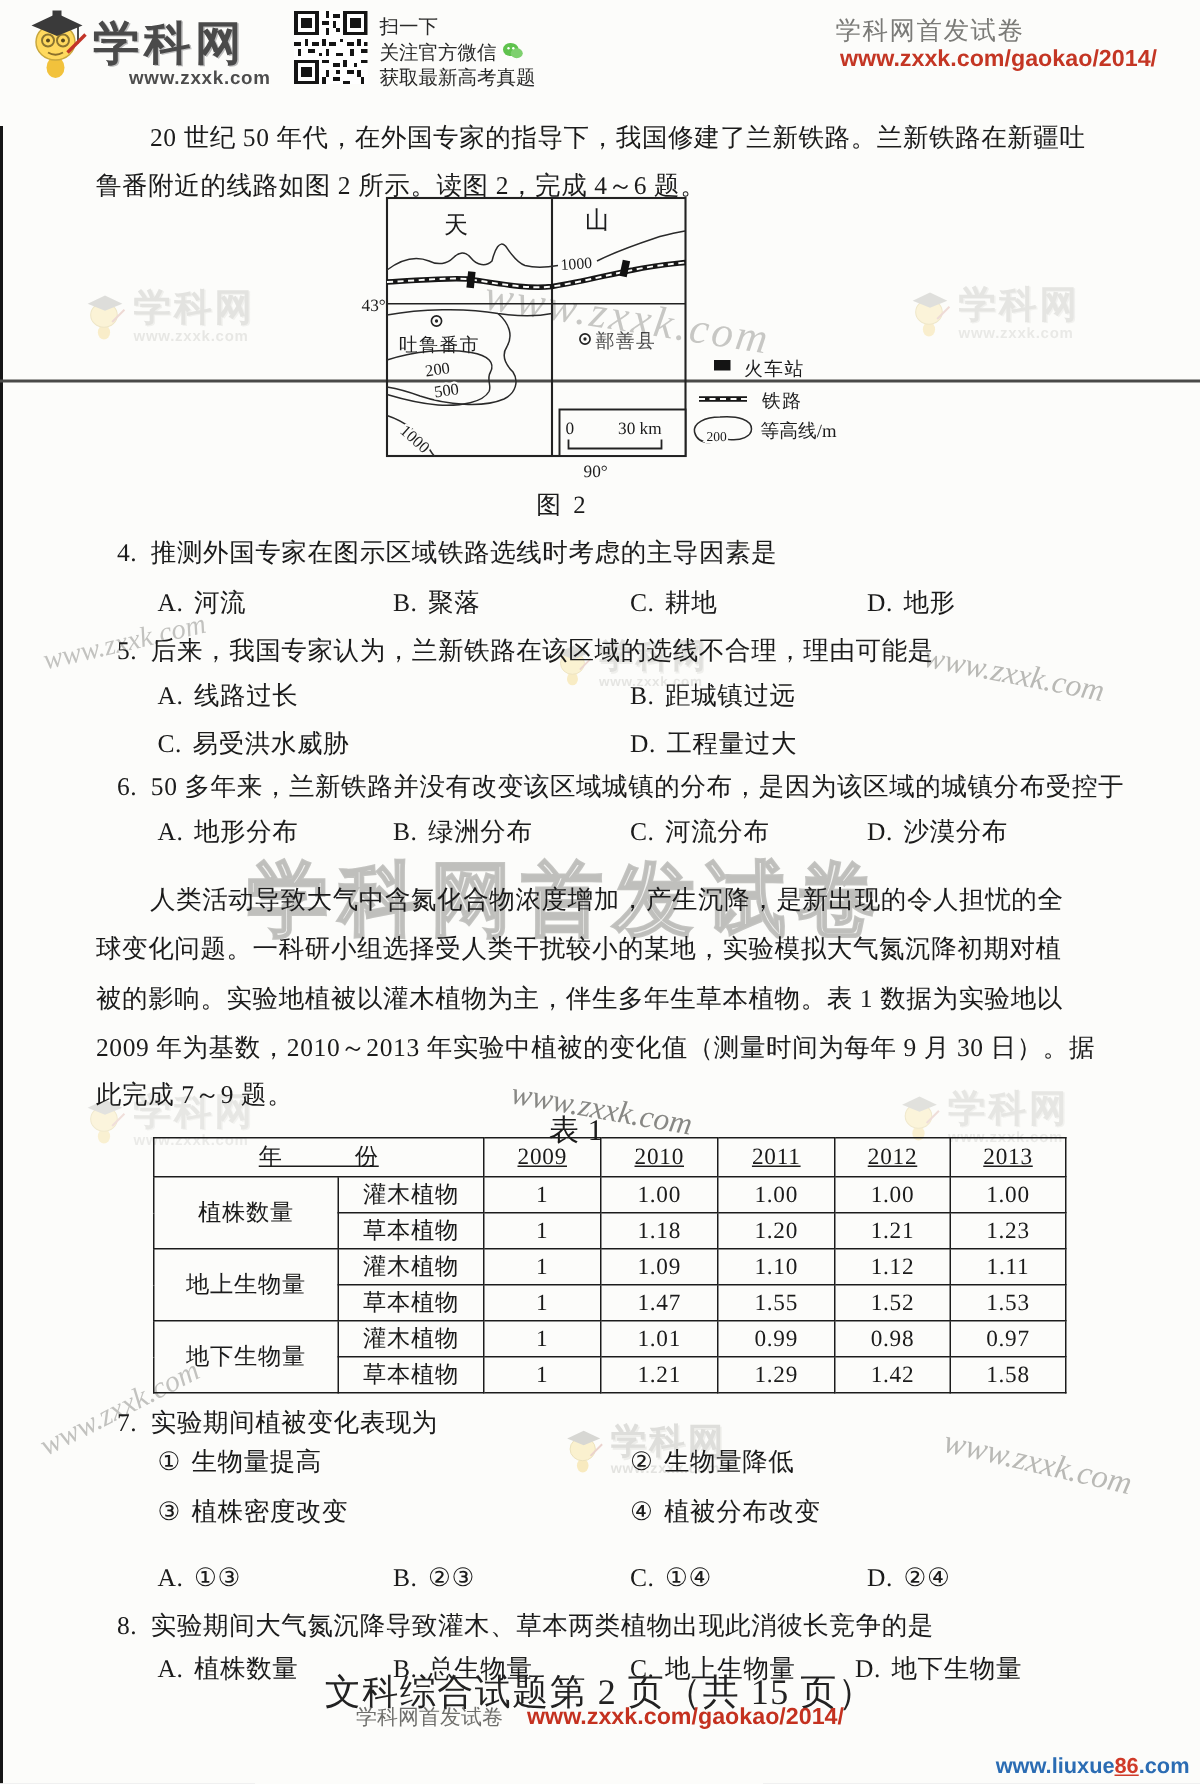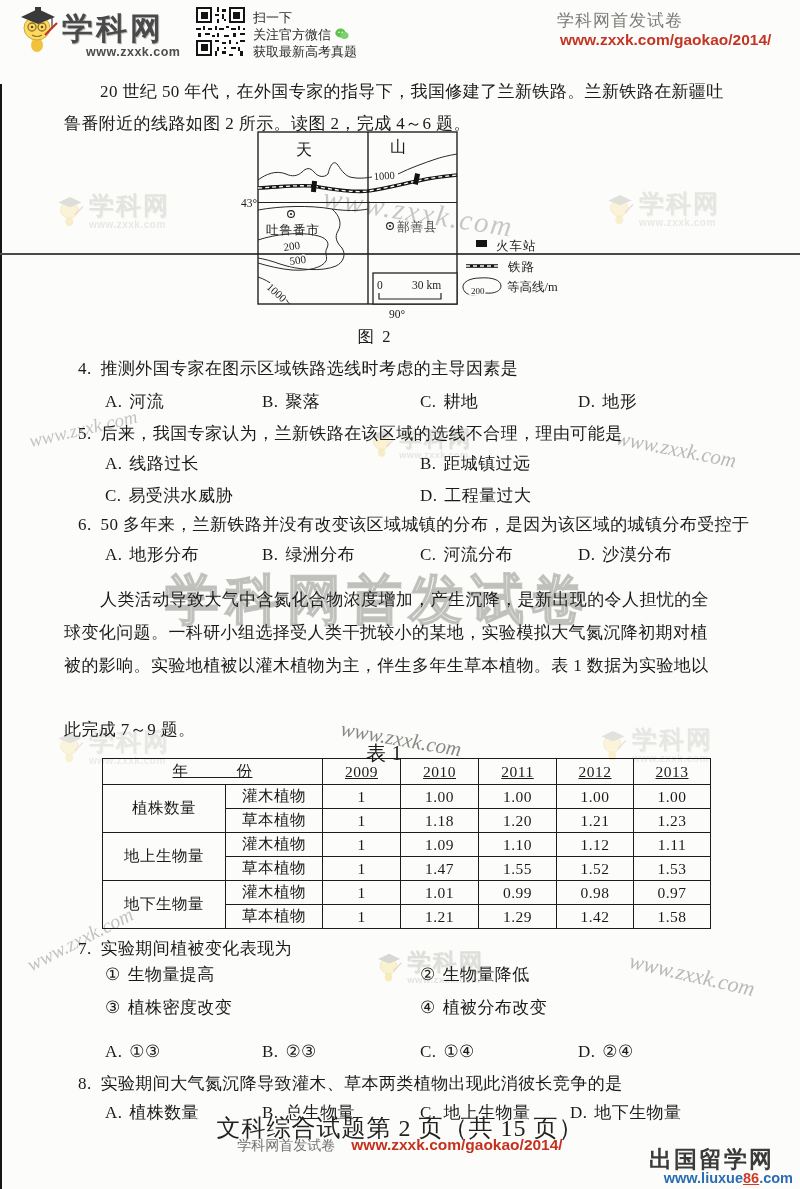--- a/index.html
+++ b/index.html
@@ -286,20 +286,21 @@
     <span>6.</span><span class="stem-text">50 多年来，兰新铁路并没有改变该区域城镇的分布，是因为该区域的城镇分布受控于</span>
   </div>
   <div class="opt" style="left:105px;top:543px"><span class="k">A.</span><span>地形分布</span></div>
   <div class="opt" style="left:262px;top:543px"><span class="k">B.</span><span>绿洲分布</span></div>
   <div class="opt" style="left:420px;top:543px"><span class="k">C.</span><span>河流分布</span></div>
   <div class="opt" style="left:578px;top:543px"><span class="k">D.</span><span>沙漠分布</span></div>
 
   <div class="line" style="left:100px;top:588px">人类活动导致大气中含氮化合物浓度增加，产生沉降，是新出现的令人担忧的全</div>
   <div class="line" style="left:64px;top:621px">球变化问题。一科研小组选择受人类干扰较小的某地，实验模拟大气氮沉降初期对植</div>
   <div class="line" style="left:64px;top:654px">被的影响。实验地植被以灌木植物为主，伴生多年生草本植物。表 1 数据为实验地以</div>
+  <div class="line" style="left:64px;top:687px">2009 年为基数，2010～2013 年实验中植被的变化值（测量时间为每年 9 月 30 日）。据</div>
   <div class="line" style="left:64px;top:718px">此完成 7～9 题。</div>
 
   <div class="line" style="left:366px;top:740px;font-size:20px">表 1</div>
   <table class="veg-table">
     <colgroup>
         <col style="width:123px">
         <col style="width:97px">
         <col style="width:78px">
         <col style="width:78px">
         <col style="width:78px">
@@ -386,18 +387,17 @@
   </div>
   <div class="opt" style="left:105px;top:1101px"><span class="k">A.</span><span>植株数量</span></div>
   <div class="opt" style="left:262px;top:1101px"><span class="k">B.</span><span>总生物量</span></div>
   <div class="opt" style="left:420px;top:1101px"><span class="k">C.</span><span>地上生物量</span></div>
   <div class="opt" style="left:570px;top:1101px"><span class="k">D.</span><span>地下生物量</span></div>
 
   <div class="foot-page">文科综合试题第 2 页（共 15 页）</div>
   <div class="foot-pub">
     <span class="g">学科网首发试卷</span><span class="r">www.zxxk.com/gaokao/2014/</span>
   </div>
-  <div class="liuxue-brand">出国留学网</div>
   <div class="liuxue-url">
     <span class="b">www.liuxue</span><span class="rd">86</span><span class="b">.com</span>
   </div>
 
 </div>
 
 </body></html>

